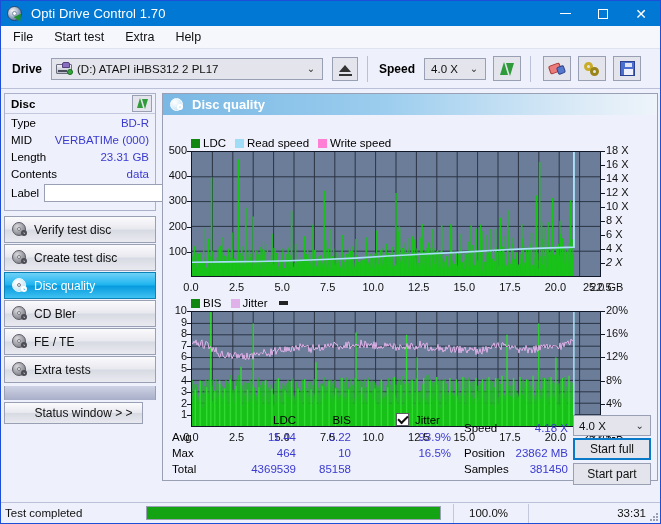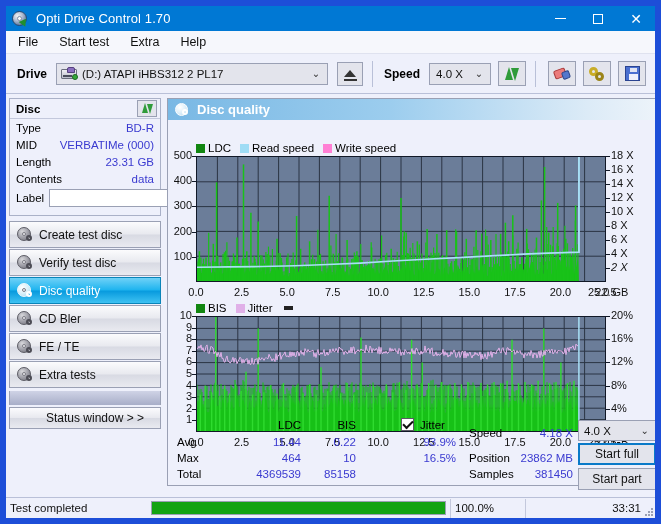--- a/index.html
+++ b/index.html
@@ -7,21 +7,21 @@
     margin: 0; padding: 0;
     width: 661px; height: 524px;
     overflow: hidden;
     font-family: "Liberation Sans", sans-serif;
     background: #ffffff;
   }
   #app {
     position: relative;
     width: 661px; height: 524px;
     background: #eef0fb;
-    border: 6px solid #1d4ed8;
+    border: 1px solid #1d4ed8;
     overflow: hidden;
   }
 
   
   .titlebar {
     position: absolute; left: 0; top: 0; width: 100%; height: 25px;
     background: #0078d4;
     display: flex; align-items: center;
   }
   .titlebar-icon {
@@ -215,21 +215,21 @@
     border-radius: 50%; background: transparent; border: 2px solid #4c4c55;
   }
   .navbtn.active .nico .m { border-color: #ffffff; }
 
   .status-gap {
     width: 152px; height: 14px; margin-top: 3px;
     background: linear-gradient(#cfd3e6, #a8aec8);
     border-left: 1px solid #9aa0b4; border-right: 1px solid #9aa0b4;
   }
   .status-btn {
-    width: 152px; height: 22px; margin-top: 2px;
+    width: 139px; height: 22px; margin-top: 2px;
     background: linear-gradient(#fbfbfd 0%, #e8e9ef 48%, #d8dae3 52%, #e9eaf0 100%);
     border: 1px solid #9aa0b4;
     display: flex; align-items: center; justify-content: center;
     font-size: 12px; color: #111; padding-left: 20px;
   }
 
   
   .mainpanel {
     position: absolute; left: 161px; top: 92px; width: 496px; height: 388px;
     background: #eef0fb; border: 1px solid #9aa0b4;
@@ -297,21 +297,21 @@
     background: #eef0fb; border-top: 1px solid #b9c0d8;
     display: flex; align-items: center;
   }
   .sb-cell { height: 19px; display: flex; align-items: center; font-size: 11.5px; color: #111; }
   .sb-text { padding-left: 4px; width: 145px; }
   .sb-progress {
     width: 295px; height: 14px; background: #ffffff; border: 1px solid #9aa0b4;
     position: relative; overflow: hidden;
   }
   .sb-progress .fill { position: absolute; left: 0; top: 0; height: 100%; background: #13a313; }
-  .sb-pct { width: 75px; justify-content: flex-start; padding-left: 4px; border-left: 1px solid #c3c8dc; margin-left: 4px; }
+  .sb-pct { width: 75px; justify-content: flex-start; padding-left: 15px; border-left: 1px solid #c3c8dc; margin-left: 12px; }
   .sb-time { flex: 1; justify-content: flex-end; padding-right: 14px; border-left: 1px solid #c3c8dc; }
   .grip { position: absolute; right: 2px; bottom: 2px; width: 10px; height: 10px; }
   .grip i { position: absolute; width: 2px; height: 2px; background: #9aa0b4; }
 </style>
 </head>
 <body>
 
 <div id="app">
 
   <div class="titlebar">
@@ -427,29 +427,29 @@
       </div>
     </div>
 
     <div class="navlist">
       <div class="navbtn">
         <span class="nico">
             <i class="d"></i>
             <i class="h"></i>
             <i class="m"></i>
           </span>
-        <span>Create test disc</span>
+        <span>Verify test disc</span>
       </div>
       <div class="navbtn">
         <span class="nico">
             <i class="d"></i>
             <i class="h"></i>
             <i class="m"></i>
           </span>
-        <span>Verify test disc</span>
+        <span>Create test disc</span>
       </div>
       <div class="navbtn active">
         <span class="nico">
             <i class="d"></i>
             <i class="h"></i>
             <i class="m"></i>
           </span>
         <span>Disc quality</span>
       </div>
       <div class="navbtn">

